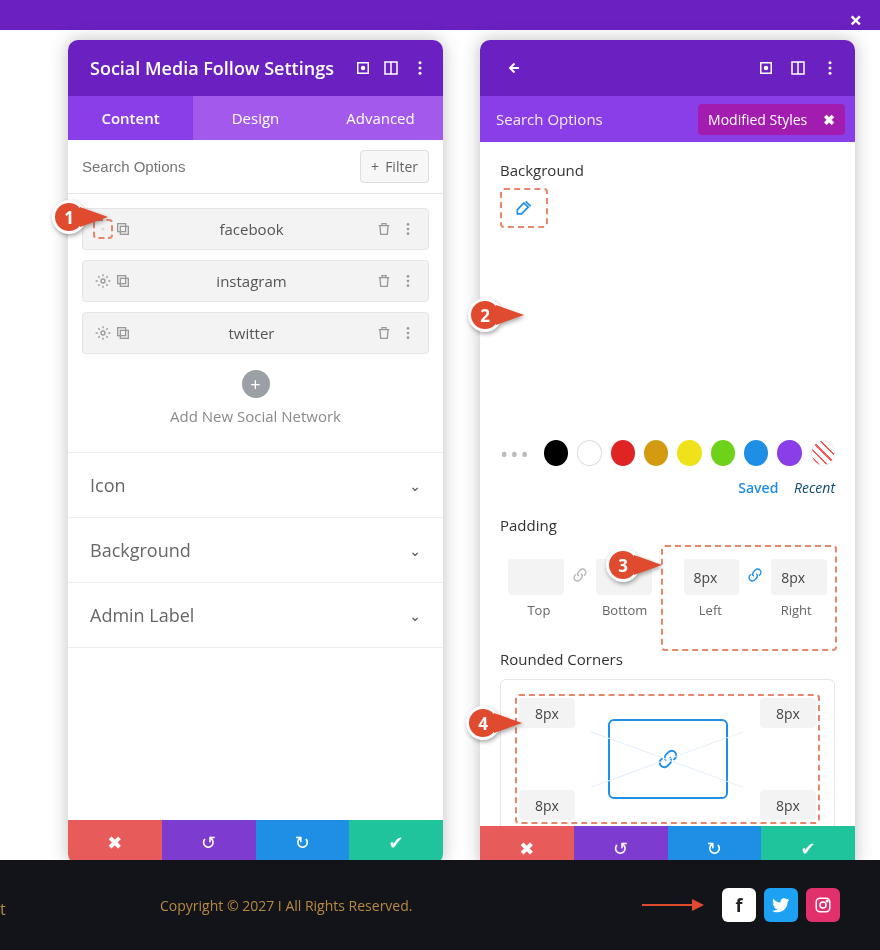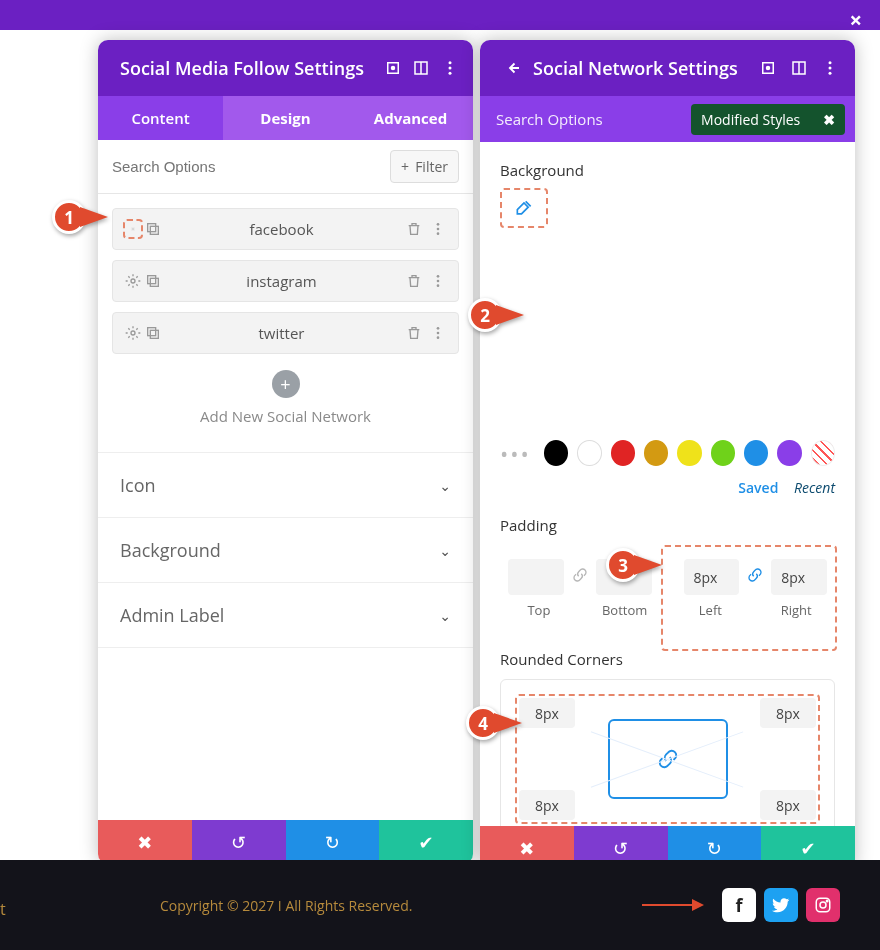--- a/index.html
+++ b/index.html
@@ -1,31 +1,31 @@
 <!DOCTYPE html>
 <html><head>
 <meta charset="utf-8">
 <style>
   * { box-sizing: border-box; margin: 0; padding: 0; }
   body { font-family: -apple-system, "Open Sans", Helvetica, Arial, sans-serif; background: #fff; width: 880px; height: 950px; position: relative; overflow: hidden; }
   .topband { position: absolute; top: 0; left: 0; right: 0; height: 30px; background: #6b20c2; }
   .topband .x { position: absolute; right: 18px; top: 4px; color: #fff; font-size: 22px; font-weight: 700; cursor: pointer; }
 
   .panel { position: absolute; width: 375px; top: 40px; background: #fff; border-radius: 10px; box-shadow: 0 0 18px rgba(0,0,0,.25); overflow: hidden; }
-  .panel.left  { left: 98px;  height: 824px; }
+  .panel.left  { left: 68px;  height: 824px; }
   .panel.right { left: 480px; height: 830px; }
 
   .phead { background: #6b20c2; color: #fff; display: flex; align-items: center; height: 56px; padding: 0 14px 0 22px; gap: 10px; }
   .phead .title { font-size: 18px; font-weight: 600; flex: 0 0 auto; }
   .phead .spacer { flex: 1 1 auto; }
   .hicon { width: 22px; height: 22px; display: inline-flex; align-items: center; justify-content: center; color: #fff; cursor: pointer; }
   .hicon svg, .hicon span { width: 18px; height: 18px; }
 
   .tabs { display: flex; background: #a259ec; color: #fff; font-size: 15px; }
-  .tab { flex: 1; text-align: center; padding: 12px 0; cursor: pointer; font-weight: bold; }
+  .tab { flex: 1; text-align: center; padding: 12px 0; cursor: pointer; }
   .tab.active { background: #8a3ee8; font-weight: 600; }
 
   .searchbar { display: flex; align-items: center; padding: 10px 14px; gap: 10px; border-bottom: 1px solid #e6e6e6; }
   .searchbar input { flex: 1; border: none; outline: none; font-size: 15px; color: #888; background: transparent; }
   .filter { border: 1px solid #ddd; background: #f7f7f7; color: #666; border-radius: 4px; padding: 6px 10px; font-size: 14px; display: inline-flex; align-items: center; gap: 6px; cursor: pointer; }
 
   .list { padding: 14px; display: flex; flex-direction: column; gap: 10px; }
   .row { background: #f3f3f3; border: 1px solid #e5e5e5; border-radius: 4px; height: 42px; display: flex; align-items: center; padding: 0 10px; font-size: 15px; color: #555; }
   .row .gear, .row .dup, .row .trash, .row .dots { width: 20px; height: 20px; display: inline-flex; align-items: center; justify-content: center; color: #999; cursor: pointer; }
   .row .lbl { flex: 1; text-align: center; }
@@ -41,21 +41,21 @@
   .footbtns { position: absolute; left: 0; right: 0; bottom: 0; height: 44px; display: flex; }
   .fb { flex: 1; display: flex; align-items: center; justify-content: center; color: #fff; font-size: 18px; cursor: pointer; }
   .fb.red { background: #e85b5b; }
   .fb.pur { background: #7e3bd0; }
   .fb.blu { background: #1f8fe6; }
   .fb.grn { background: #1fc39c; }
 
   
   .searchbar2 { background: #8a3ee8; color: #fff; height: 46px; display: flex; align-items: center; padding: 0 10px 0 16px; gap: 10px; }
   .searchbar2 .so { flex: 1; font-size: 15px; opacity: .9; }
-  .pill { background: #14532d; color: #fff; font-size: 14px; padding: 6px 10px; border-radius: 4px; display: inline-flex; align-items: center; gap: 23px; cursor: pointer; }
+  .pill { background: #a21caf; color: #fff; font-size: 14px; padding: 6px 10px; border-radius: 4px; display: inline-flex; align-items: center; gap: 16px; cursor: pointer; }
   .pill .x2 { font-weight: 700; }
 
   .body2 { padding: 18px 20px 18px 20px; position: relative; height: calc(100% - 56px - 46px - 44px); overflow: hidden; }
   .seclabel { font-size: 15px; color: #333; margin-bottom: 8px; }
 
   .dashbox { border: 2px dashed #e6866a; border-radius: 4px; }
   .bgpick { width: 48px; height: 40px; display: flex; align-items: center; justify-content: center; color: #1f8fe6; margin-bottom: 18px; }
 
   .palette { display: flex; align-items: center; gap: 9px; margin-top: 210px; }
   .moredots { color: #bbb; font-size: 22px; letter-spacing: 2px; margin-right: 4px; cursor: pointer; }
@@ -266,21 +266,20 @@
   </div>
 </div>
 
 <div class="panel right">
   <div class="phead">
     <span class="hicon">
       <svg class="i" viewBox="0 0 24 24" fill="none" stroke="currentColor" stroke-width="2.5">
           <path d="M14 6l-6 6 6 6M20 12H9"></path>
         </svg>
     </span>
-    <span class="title">Social Network Settings</span>
     <span class="spacer"></span>
     <span class="hicon">
         <svg class="i" viewBox="0 0 24 24" fill="none" stroke="currentColor" stroke-width="2">
           <rect x="5" y="5" width="14" height="14"></rect>
           <circle cx="12" cy="12" r="2" fill="currentColor"></circle>
         </svg>
       </span>
     <span class="hicon">
         <svg class="i" viewBox="0 0 24 24" fill="none" stroke="currentColor" stroke-width="2">
           <rect x="4" y="4" width="16" height="16"></rect>

